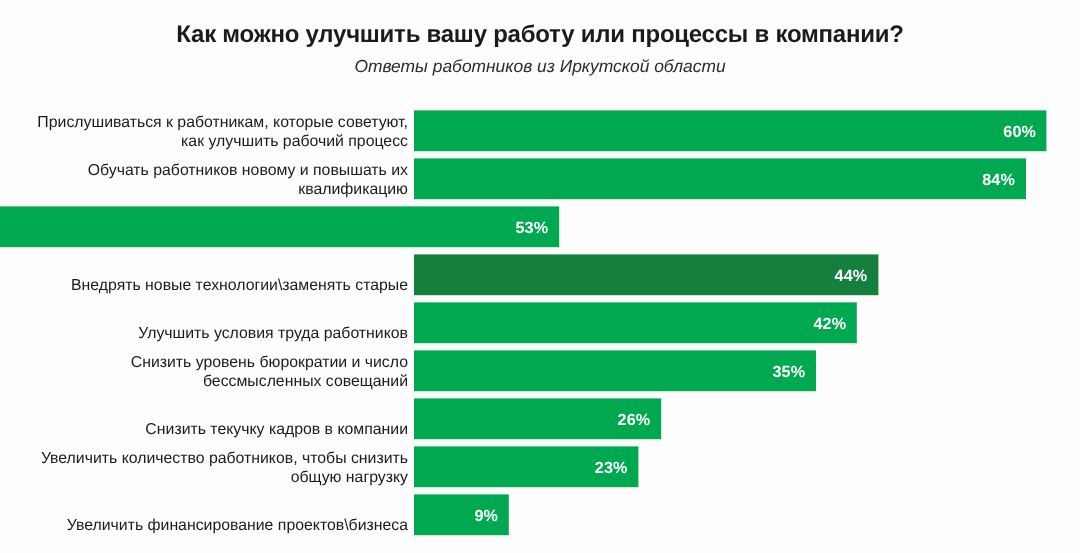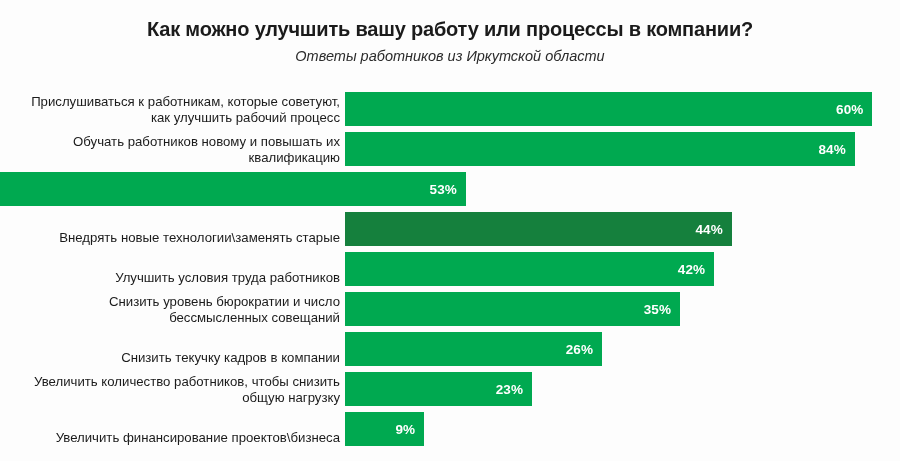--- a/index.html
+++ b/index.html
@@ -136,21 +136,21 @@
 бессмысленных совещаний</div>
         <div class="bar-track">
           <div class="bar-fill" style="background: rgb(0, 169, 80); width: 335px;">
             <span class="bar-value" style="color: rgb(255, 255, 255);">35%</span>
           </div>
         </div>
       </div>
       <div class="bar-row">
         <div class="bar-label">Снизить текучку кадров в компании</div>
         <div class="bar-track">
-          <div class="bar-fill" style="background: rgb(0, 169, 80); width: 257px;">
+          <div class="bar-fill" style="background: rgb(0, 169, 80); width: 206px;">
             <span class="bar-value" style="color: rgb(255, 255, 255);">26%</span>
           </div>
         </div>
       </div>
       <div class="bar-row">
         <div class="bar-label">Увеличить количество работников, чтобы снизить
 общую нагрузку</div>
         <div class="bar-track">
           <div class="bar-fill" style="background: rgb(0, 169, 80); width: 187px;">
             <span class="bar-value" style="color: rgb(255, 255, 255);">23%</span>

